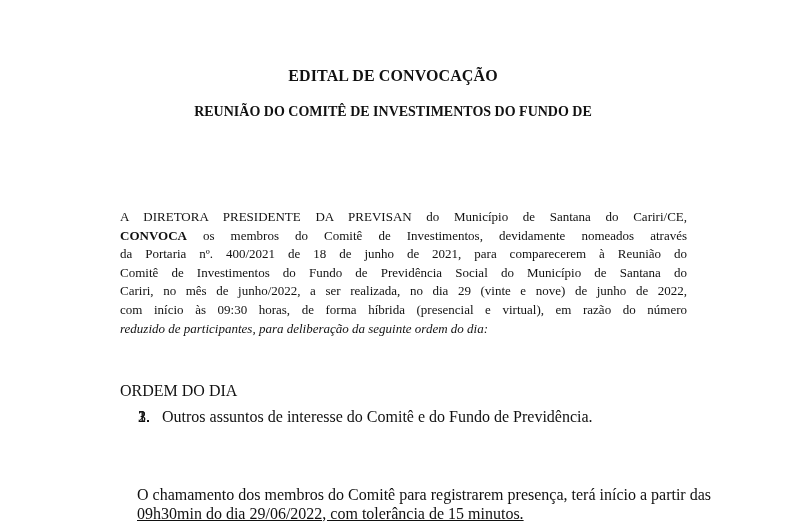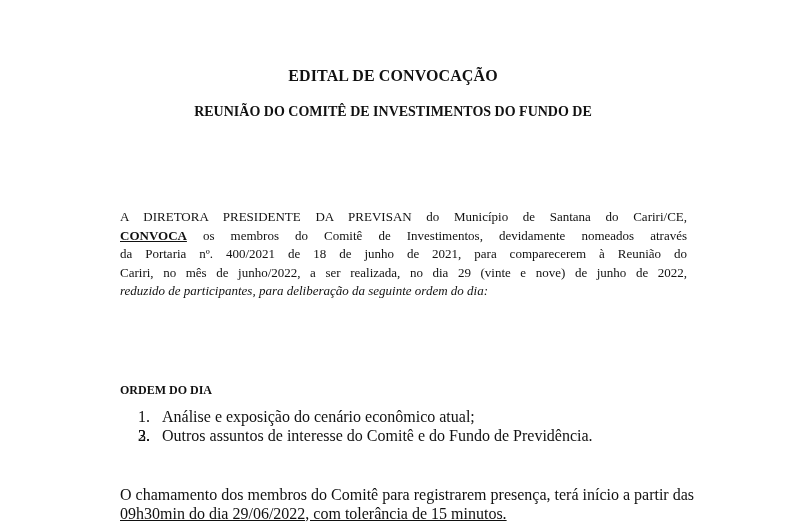--- a/index.html
+++ b/index.html
@@ -57,27 +57,27 @@
       display: block;
       text-align: justify;
       text-align-last: justify;
       white-space: nowrap;
       height: 18.6px;
     }
     .body-para .line.last {
       text-align-last: left;
       font-style: italic;
     }
-    .bold { font-weight: bold; text-decoration: underline; }
+    .bold { font-weight: bold; }
     .section-title {
       position: absolute;
       left: 120px;
       top: 381px;
-      font-weight: bold;
-      font-size: 12px;
+      font-weight: normal;
+      font-size: 16px;
       line-height: 19px;
     }
     .agenda {
       position: absolute;
       left: 120px;
       top: 408px;
       margin: 0;
       padding: 0;
       list-style: none;
       font-size: 16px;
@@ -99,48 +99,50 @@
       width: 567px;
       top: 486px;
       font-size: 16px;
       line-height: 18.6px;
     }
     .closing .line {
       display: block;
       white-space: nowrap;
       text-align: justify;
       text-align-last: justify;
+      margin-left: 17px;
     }
     .closing .line.last { text-align-last: left; text-decoration: underline; }
   </style>
 </head>
 <body>
 
 <div class="page">
 
   <div class="title">EDITAL DE CONVOCAÇÃO</div>
 
   <div class="heading">
     <span>REUNIÃO DO COMITÊ DE INVESTIMENTOS DO FUNDO DE</span>
   </div>
 
   <div class="body-para">
     <span class="line">A DIRETORA PRESIDENTE DA PREVISAN do Município de Santana do Cariri/CE,</span>
     <span class="line"><b class="bold">CONVOCA</b> <span>os membros do Comitê de Investimentos, devidamente nomeados através</span></span>
     <span class="line">da Portaria nº. 400/2021 de 18 de junho de 2021, para comparecerem à Reunião do</span>
+    <span class="line">Comitê de Investimentos do Fundo de Previdência Social do Município de Santana do</span>
     <span class="line">Cariri, no mês de junho/2022, a ser realizada, no dia 29 (vinte e nove) de junho de 2022,</span>
+    <span class="line">com início às 09:30 horas, de forma híbrida (presencial e virtual), em razão do número</span>
     <span class="line last">reduzido de participantes, para deliberação da seguinte ordem do dia:</span>
   </div>
 
   <div class="section-title">ORDEM DO DIA</div>
 
   <ol class="agenda">
     <li>
       <span class="num">1.</span>
-      <span>Análise e exposição do cenário econômico atual;</span>
     </li>
     <li>
       <span class="num">2.</span>
     </li>
     <li>
       <span class="num">3.</span>
       <span>Outros assuntos de interesse do Comitê e do Fundo de Previdência.</span>
     </li>
   </ol>
 

